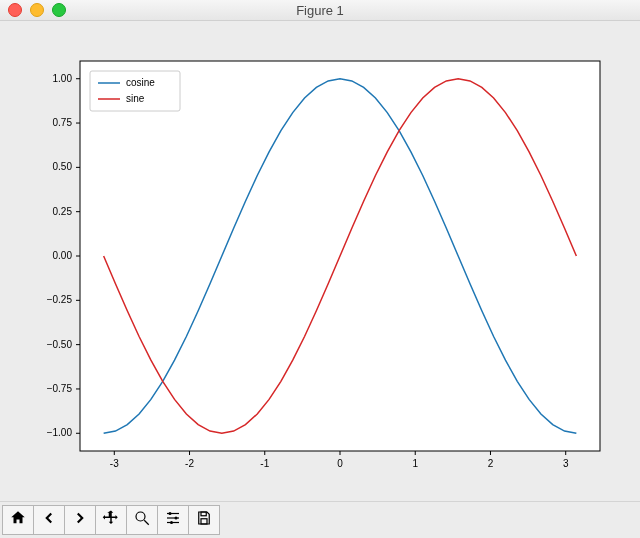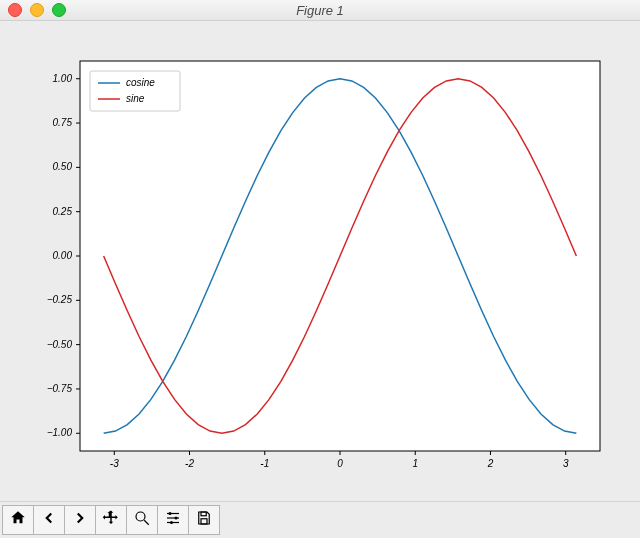--- a/index.html
+++ b/index.html
@@ -1,16 +1,16 @@
 <!DOCTYPE html>
 <html><head>
 <meta charset="utf-8">
 <style>
 html,body{margin:0;padding:0;font-family:-apple-system,Helvetica,Arial,sans-serif;background:#ececec;}
-.window{width:640px;height:538px;background:#ececec;display:flex;flex-direction:column;overflow:hidden;font-style:italic;}
+.window{width:640px;height:538px;background:#ececec;display:flex;flex-direction:column;overflow:hidden;}
 .titlebar{height:22px;background:linear-gradient(#f6f6f6,#e6e6e6);border-bottom:1px solid #d0d0d0;display:flex;align-items:center;position:relative;}
 .traffic{display:flex;gap:8px;margin-left:8px;}
 .tl{width:12px;height:12px;border-radius:50%;}
 .tl.red{background:#ff5f57;border:0.5px solid #e33e32;}
 .tl.yellow{background:#febc2e;border:0.5px solid #e1a116;}
 .tl.green{background:#28c840;border:0.5px solid #17a62b;}
 .title{position:absolute;left:0;right:0;text-align:center;font-size:13px;color:#4a4a4a;}
 .canvas-area{flex:1;background:#ececec;position:relative;}
 svg.chart{display:block;margin:0 auto;}
 .axis text{font-size:10px;fill:#000;font-family:sans-serif;}

